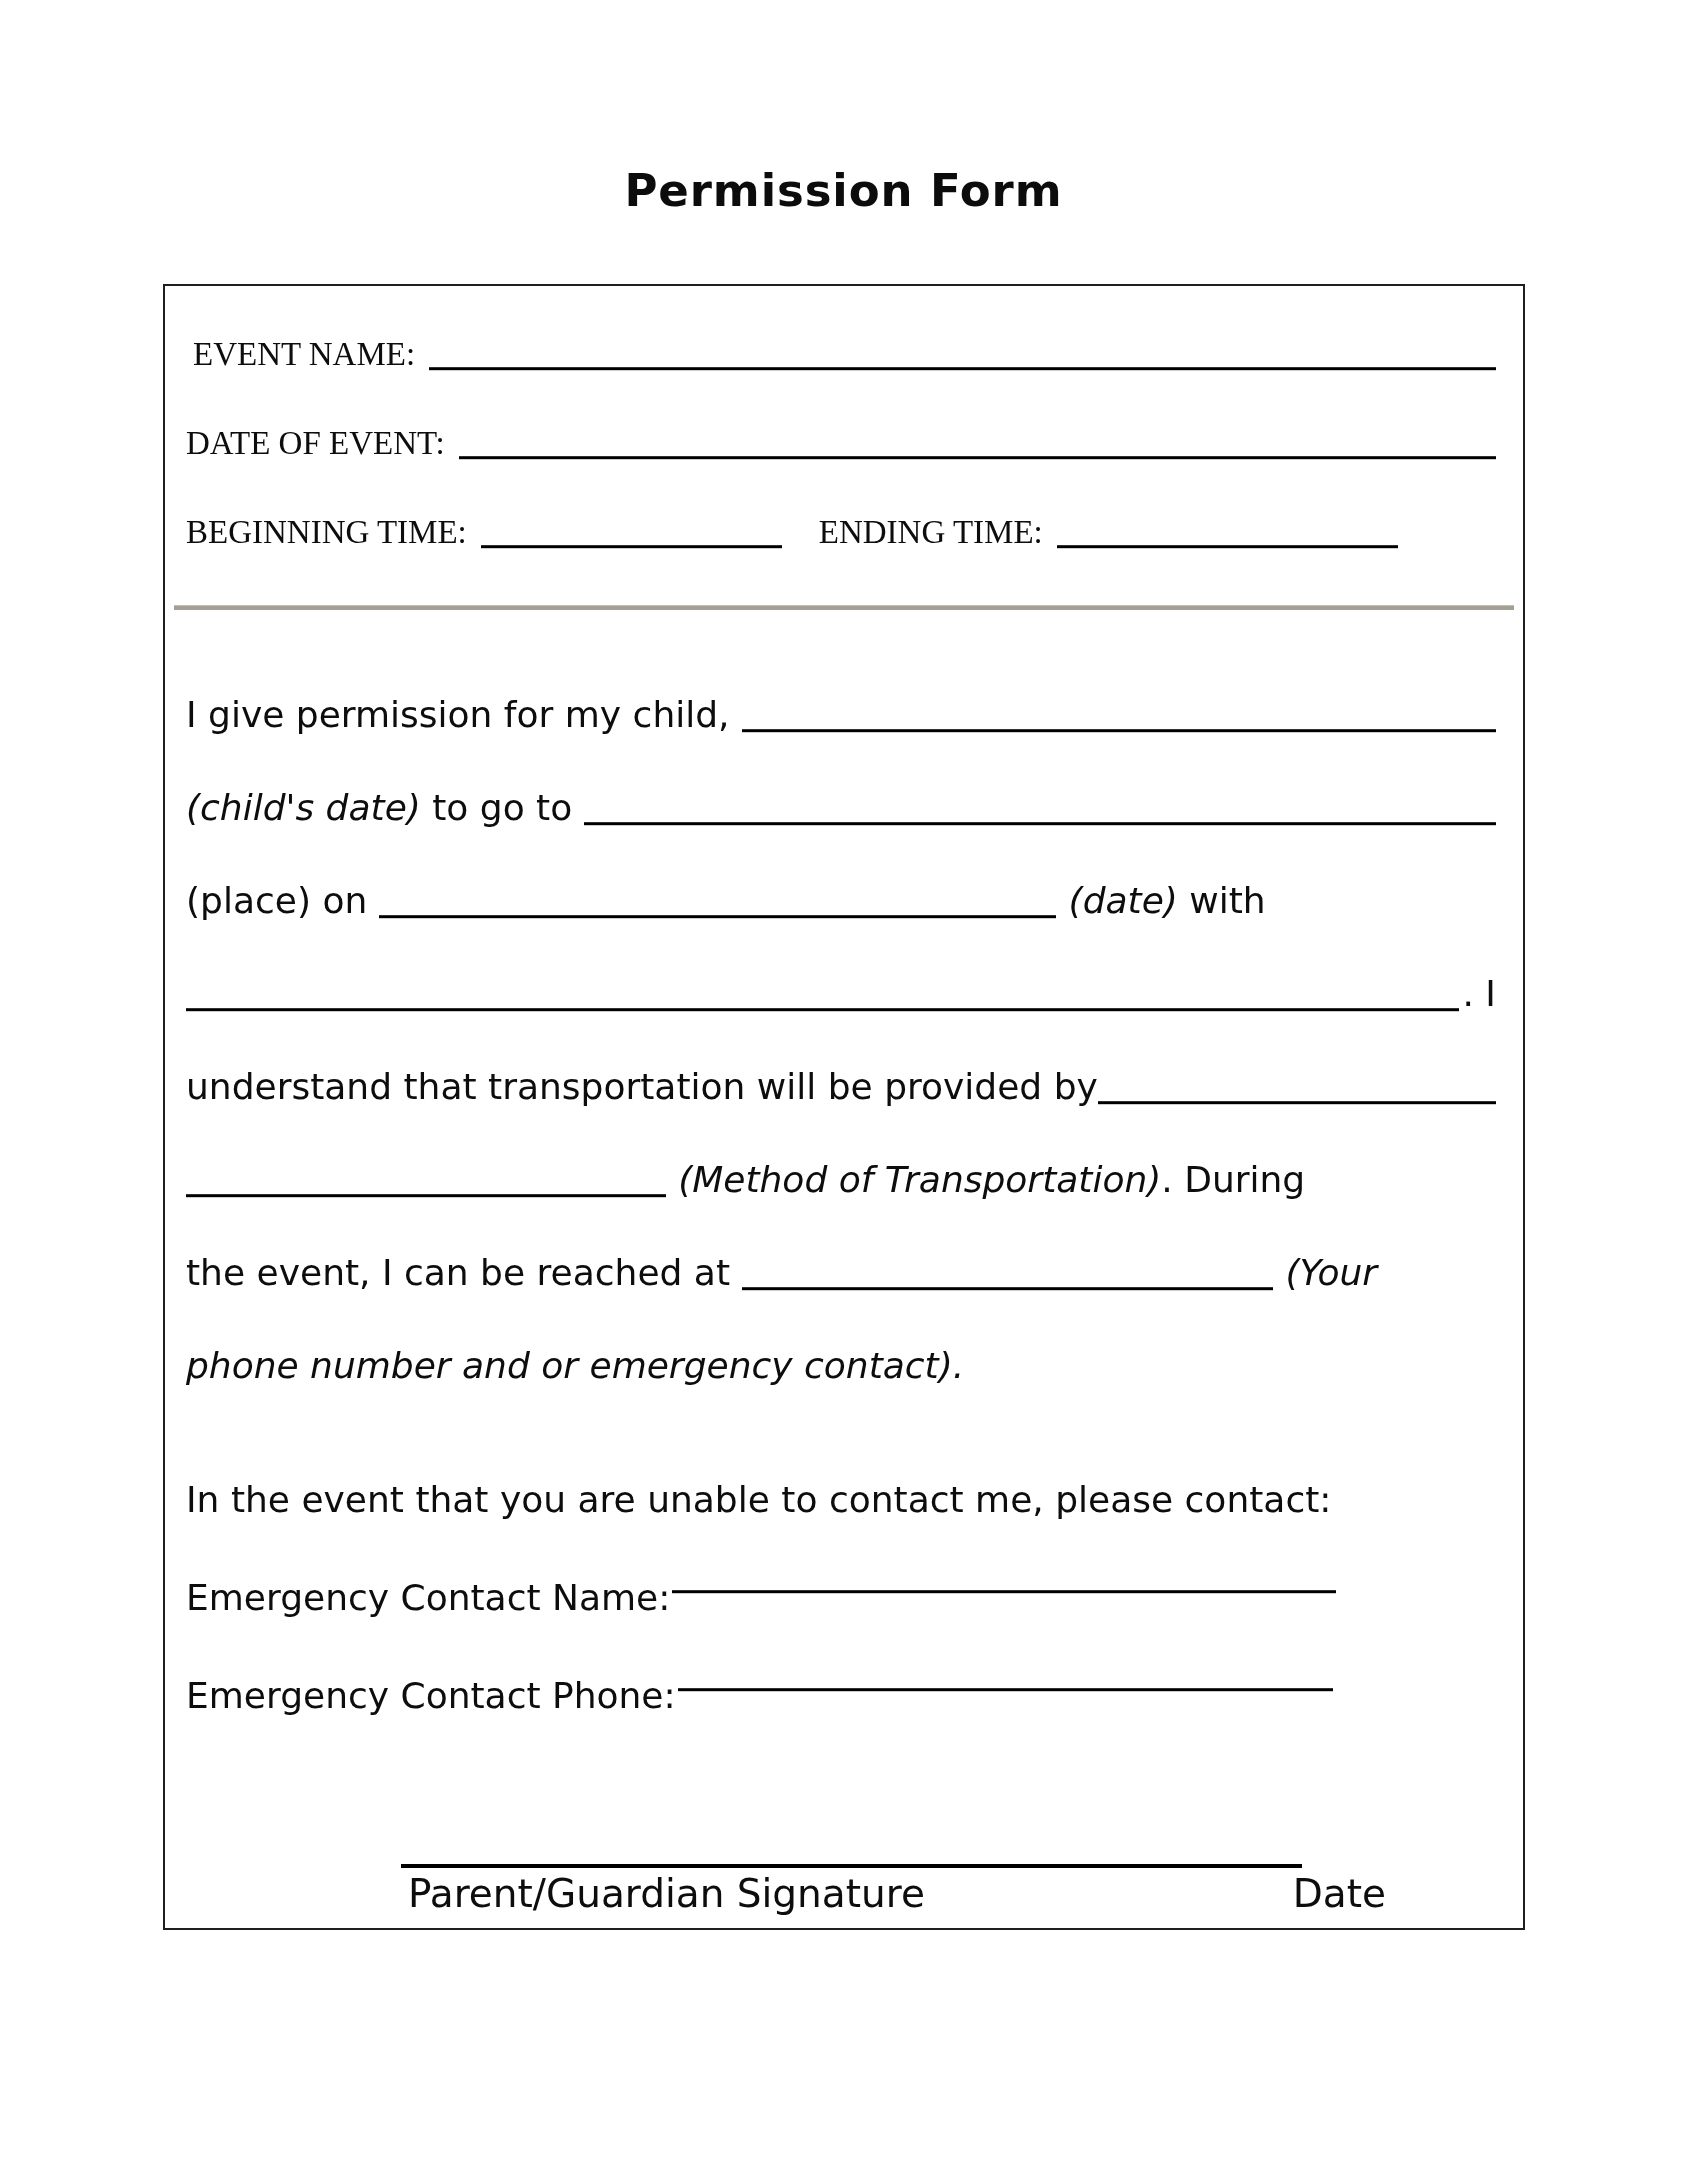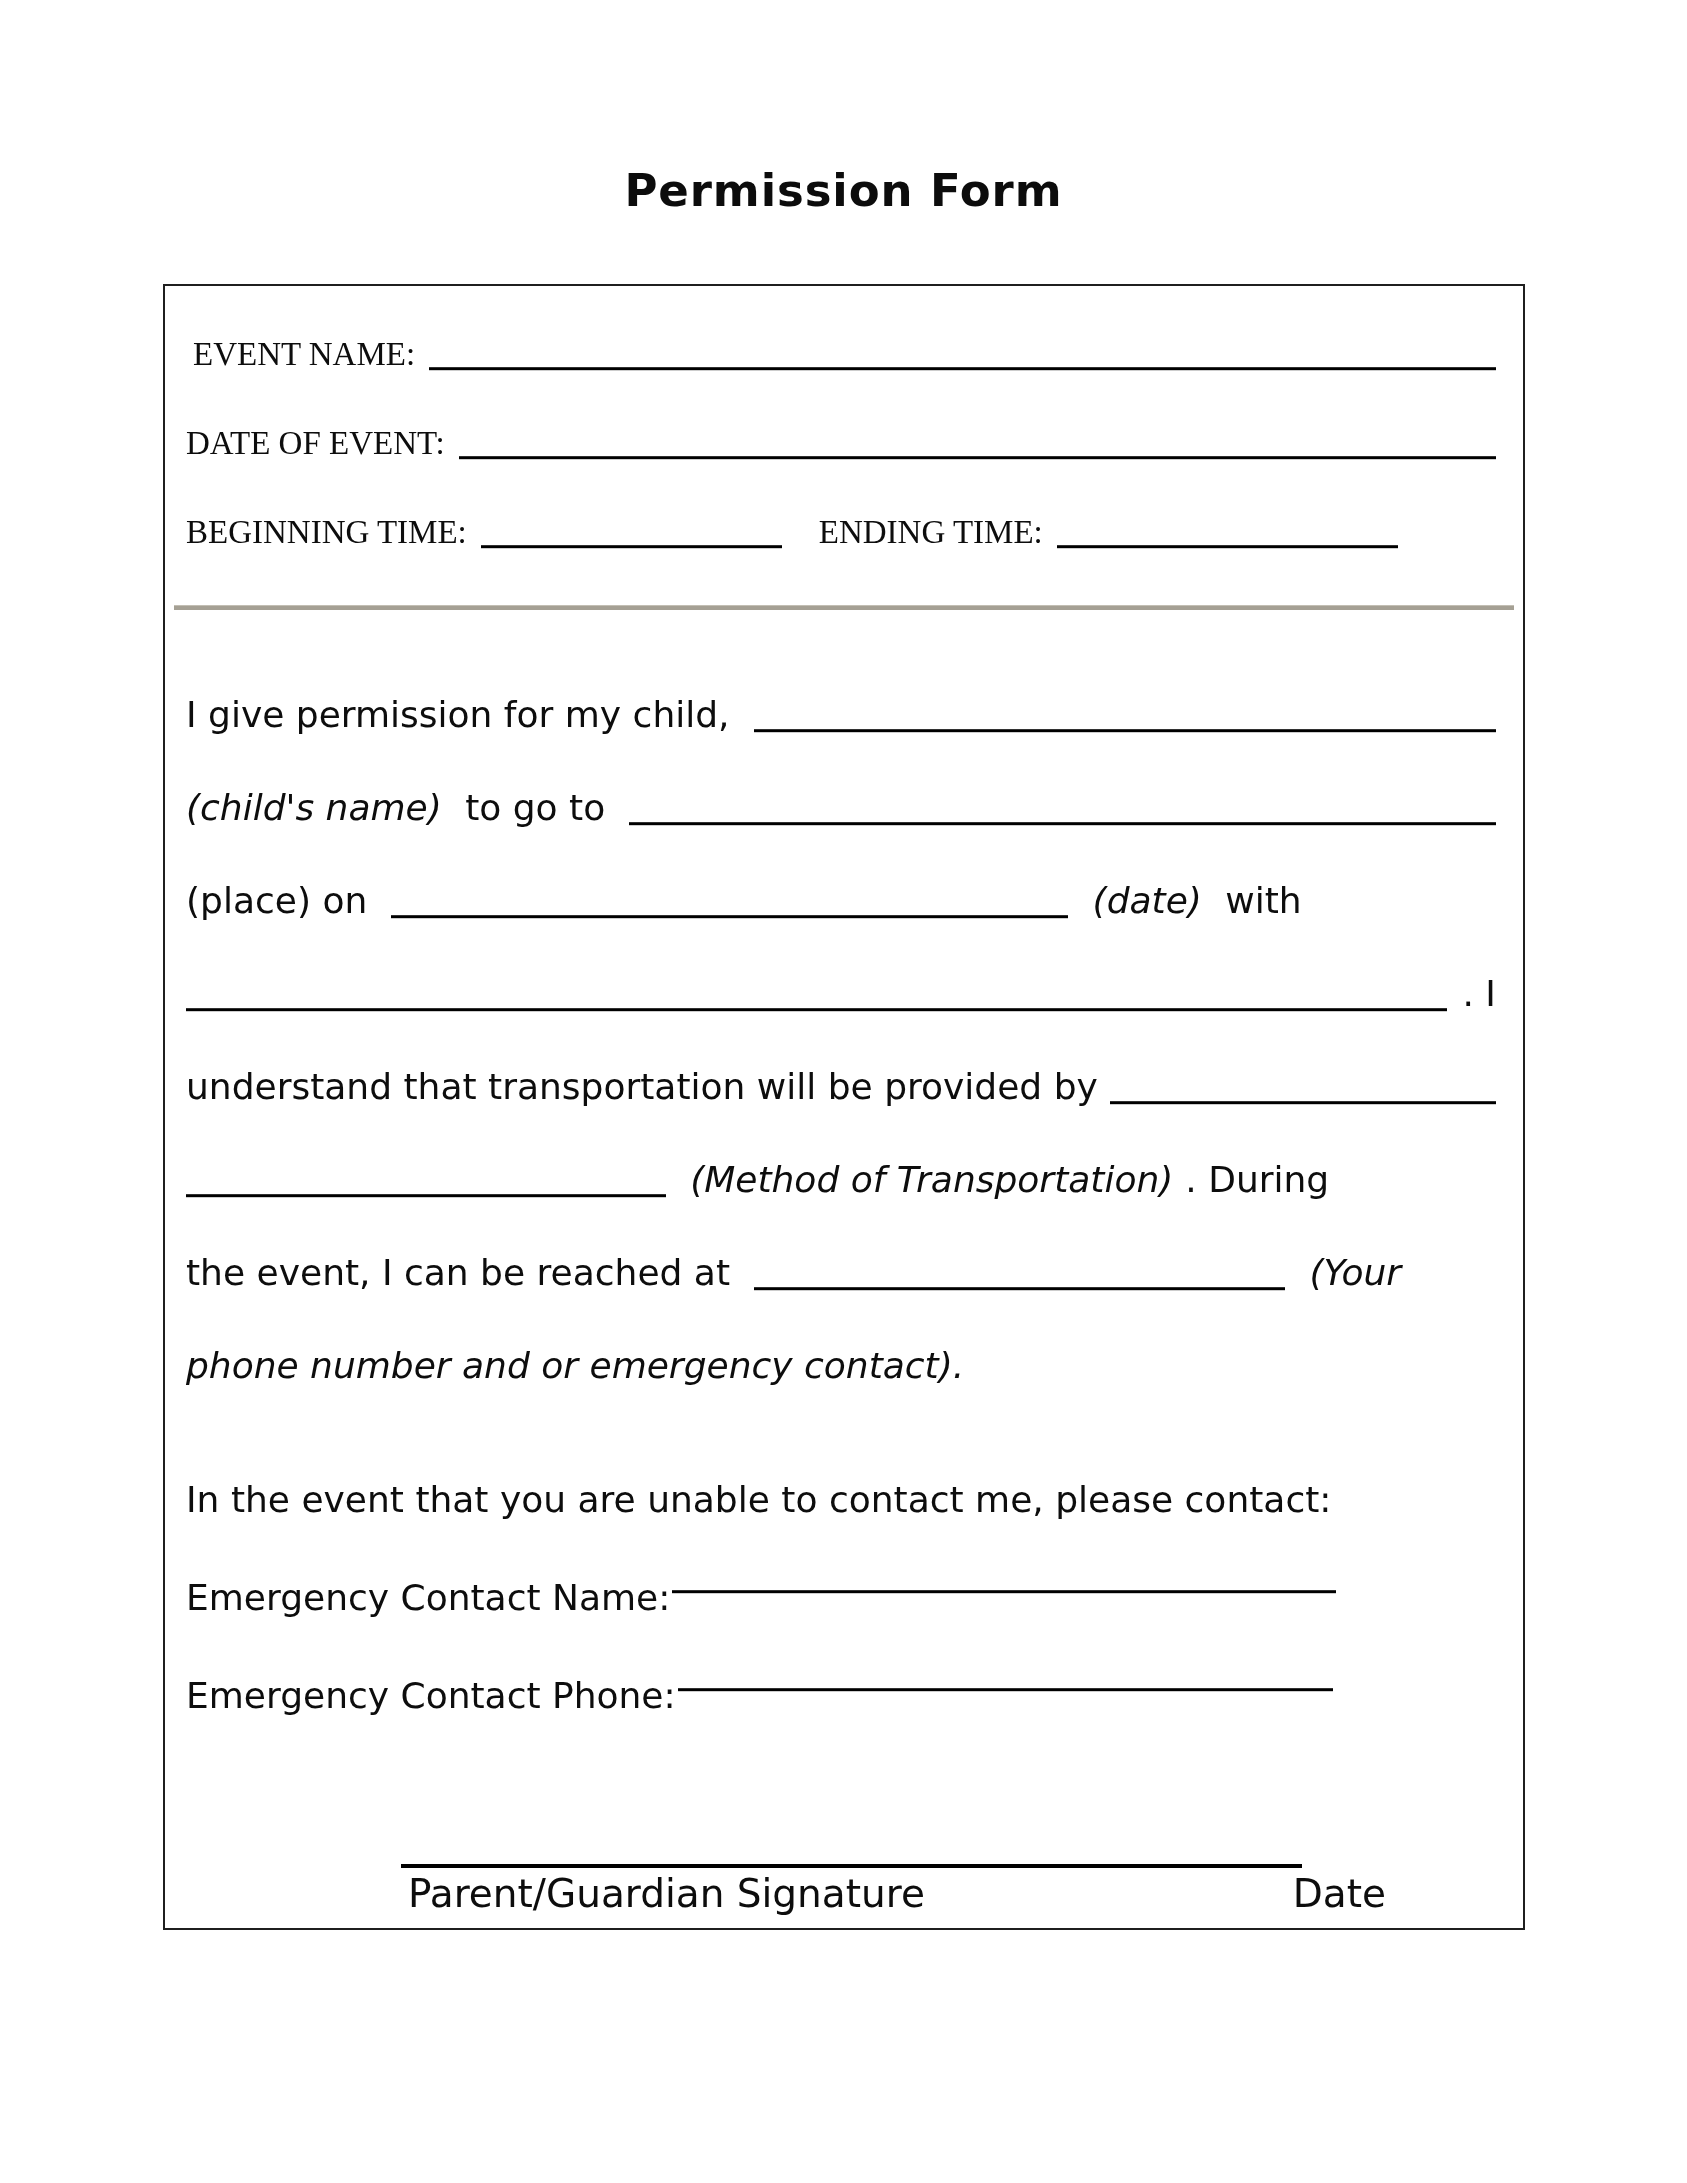--- a/index.html
+++ b/index.html
@@ -52,21 +52,20 @@
     background:#a5a094;
     border-top:0.9px solid #c2beb3;
   }
   
   .body-section{padding-top:87px;}
   .brow{
     display:flex;align-items:baseline;
     height:93px;
     font-size:36px;line-height:1;color:#0d0d0d;
     white-space:nowrap;
-    gap:12px;
   }
   .it{font-style:italic;}
   .mr{margin-right:12.2px;}
   .mr-i{margin-right:11.4px;}
   .mr-tight{margin-right:3.5px;}
   
   .contact-section{padding-top:41px;}
   .crow{
     display:flex;align-items:flex-start;
     height:98px;
@@ -117,21 +116,21 @@
     </div>
 
     <div class="divider" style="background-color: rgb(165, 160, 148);"></div>
 
     <div class="section body-section">
       <div class="brow">
         <span class="mr">I give permission for my child,</span>
         <span class="blank grow"></span>
       </div>
       <div class="brow">
-        <span class="it mr-i">(child's name)</span>
+        <span class="it mr-i">(child's date)</span>
         <span class="mr">to go to</span>
         <span class="blank grow"></span>
       </div>
       <div class="brow">
         <span class="mr">(place) on</span>
         <span class="blank mr" style="width:677px"></span>
         <span class="it mr-i">(date)</span>
         <span>with</span>
       </div>
       <div class="brow">

